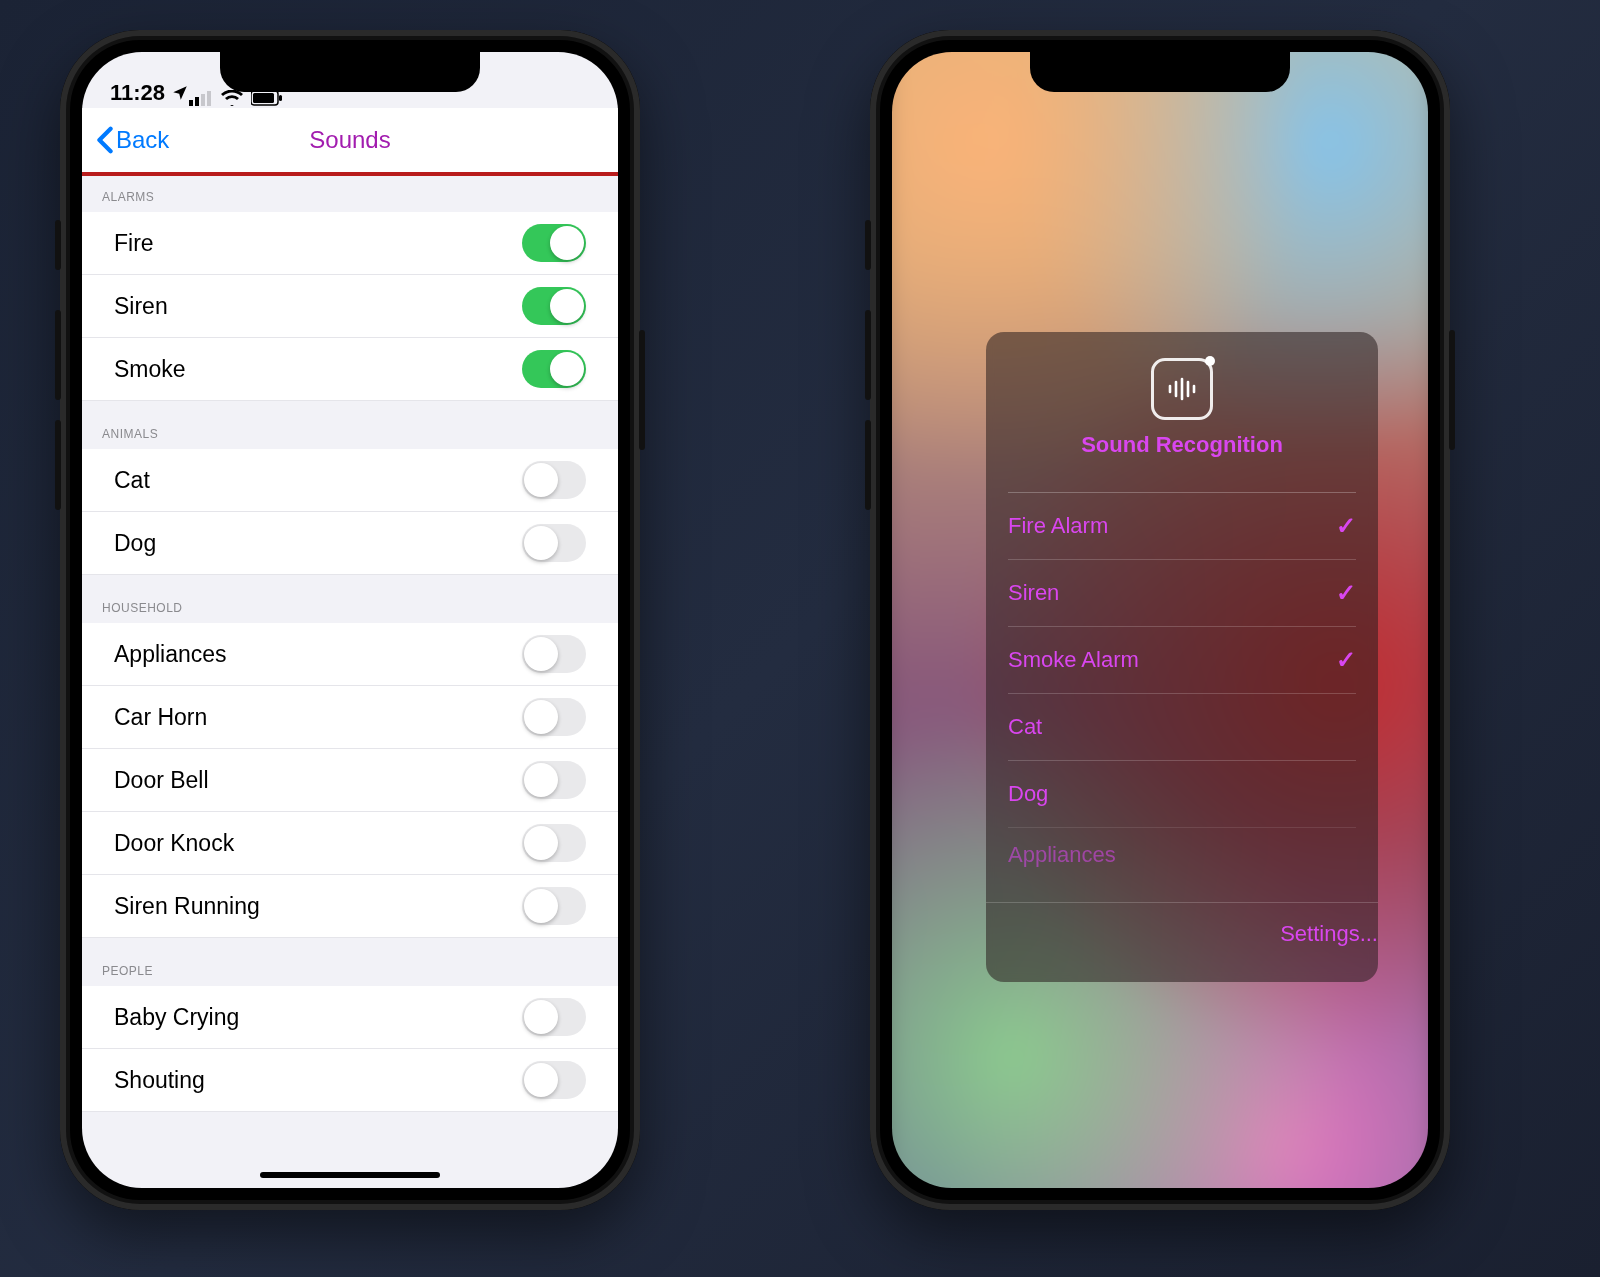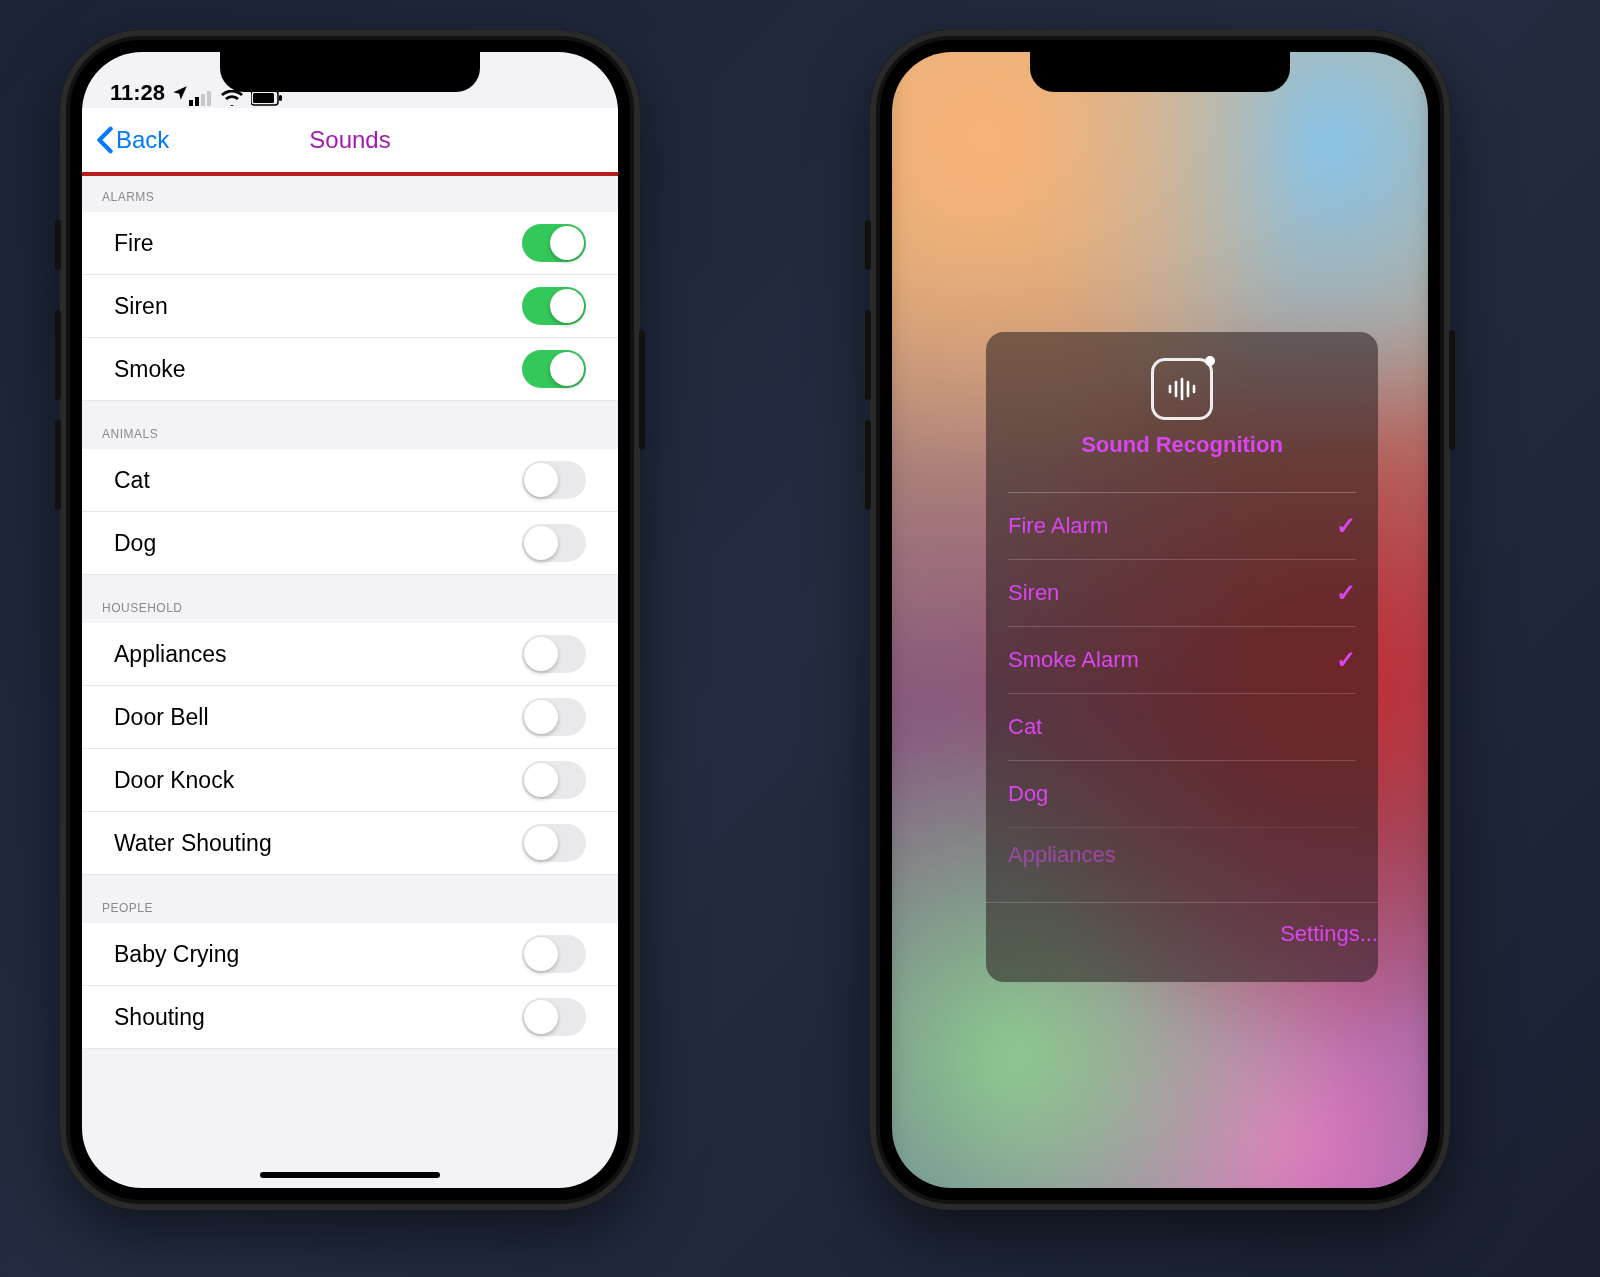--- a/index.html
+++ b/index.html
@@ -260,33 +260,39 @@
               </div>
             </div>
             <div class="section-header">HOUSEHOLD</div>
             <div class="row">
               <span>Appliances</span>
               <div class="switch">
                 <div class="knob"></div>
               </div>
             </div>
             <div class="row">
+              <span>Car Horn</span>
+              <div class="switch">
+                <div class="knob"></div>
+              </div>
+            </div>
+            <div class="row">
               <span>Door Bell</span>
               <div class="switch">
                 <div class="knob"></div>
               </div>
             </div>
             <div class="row">
               <span>Door Knock</span>
               <div class="switch">
                 <div class="knob"></div>
               </div>
             </div>
             <div class="row">
-              <span>Water Shouting</span>
+              <span>Siren Running</span>
               <div class="switch">
                 <div class="knob"></div>
               </div>
             </div>
             <div class="section-header">PEOPLE</div>
             <div class="row">
               <span>Baby Crying</span>
               <div class="switch">
                 <div class="knob"></div>
               </div>

